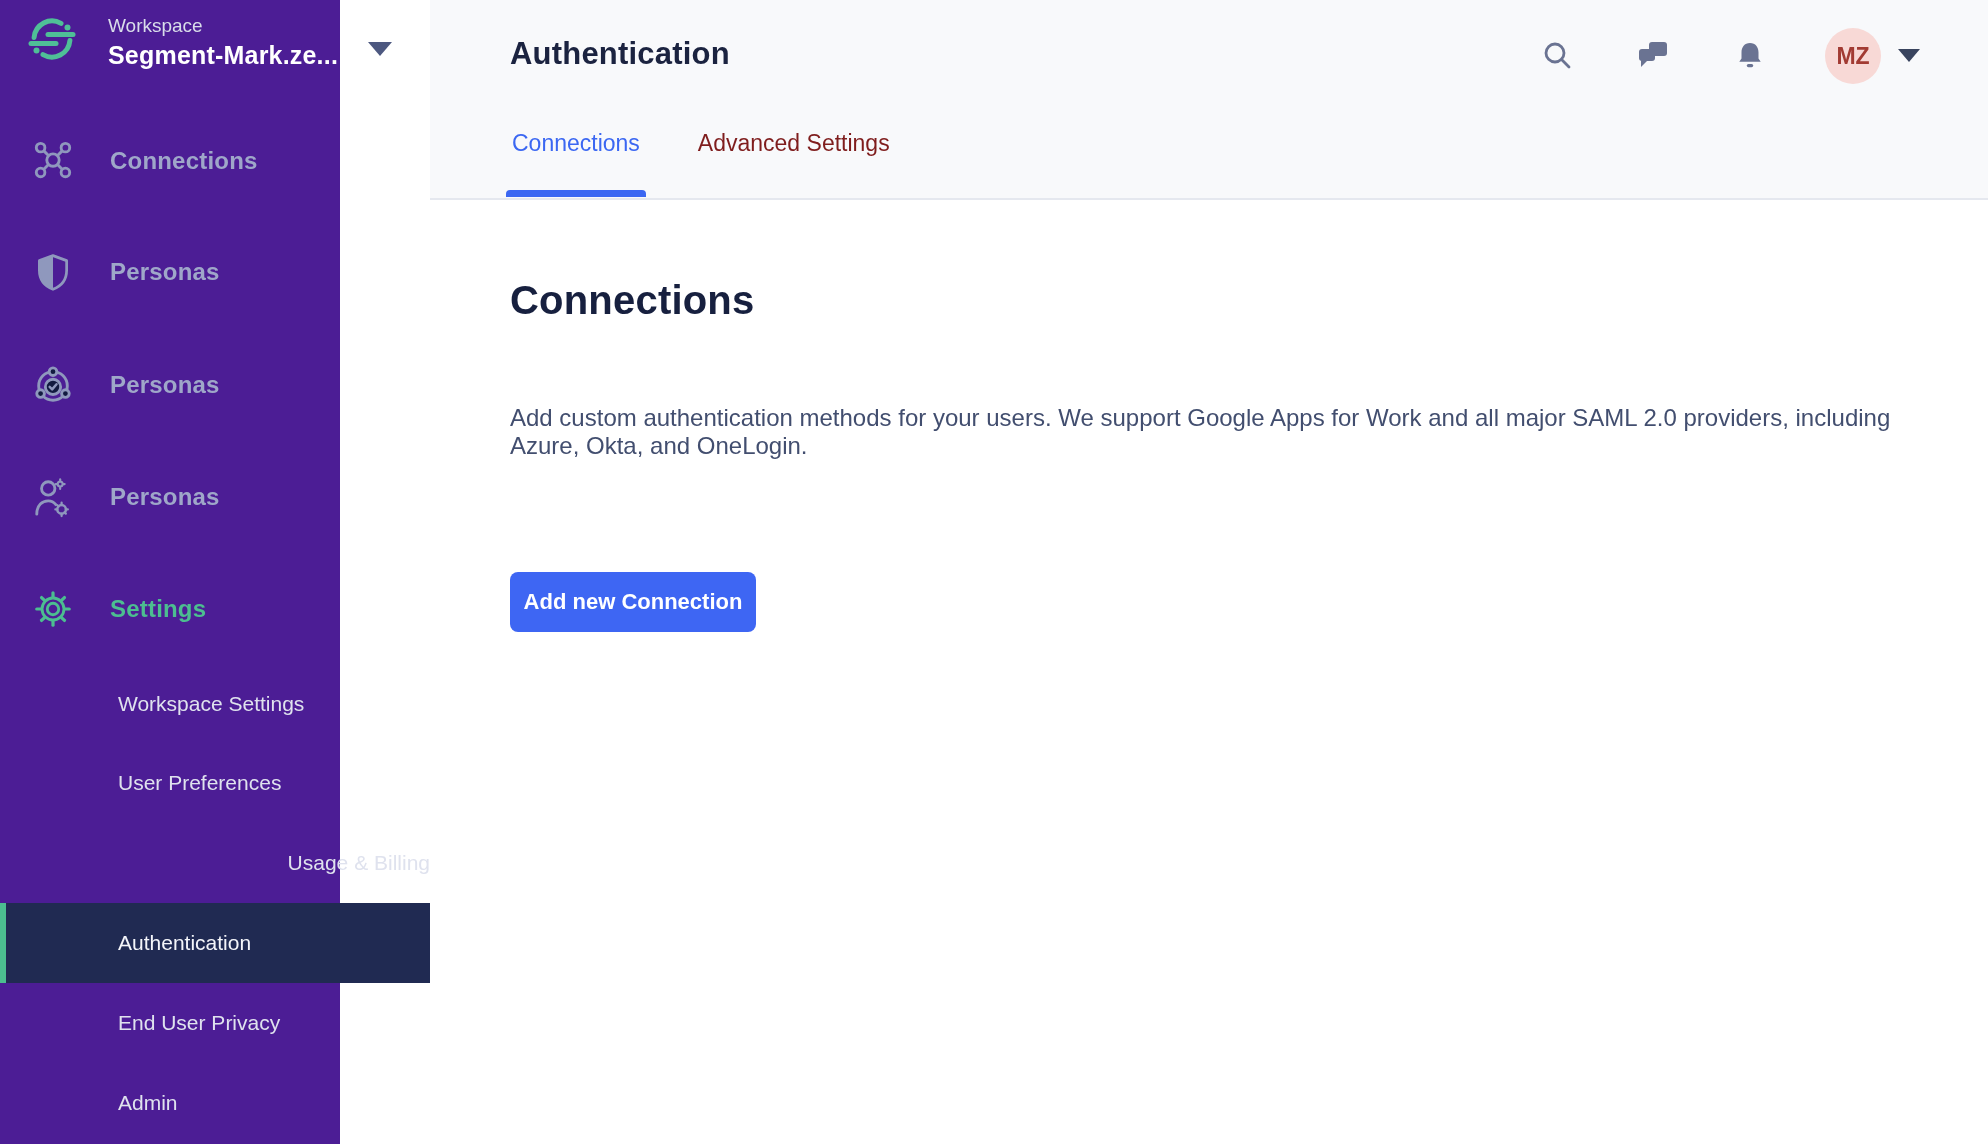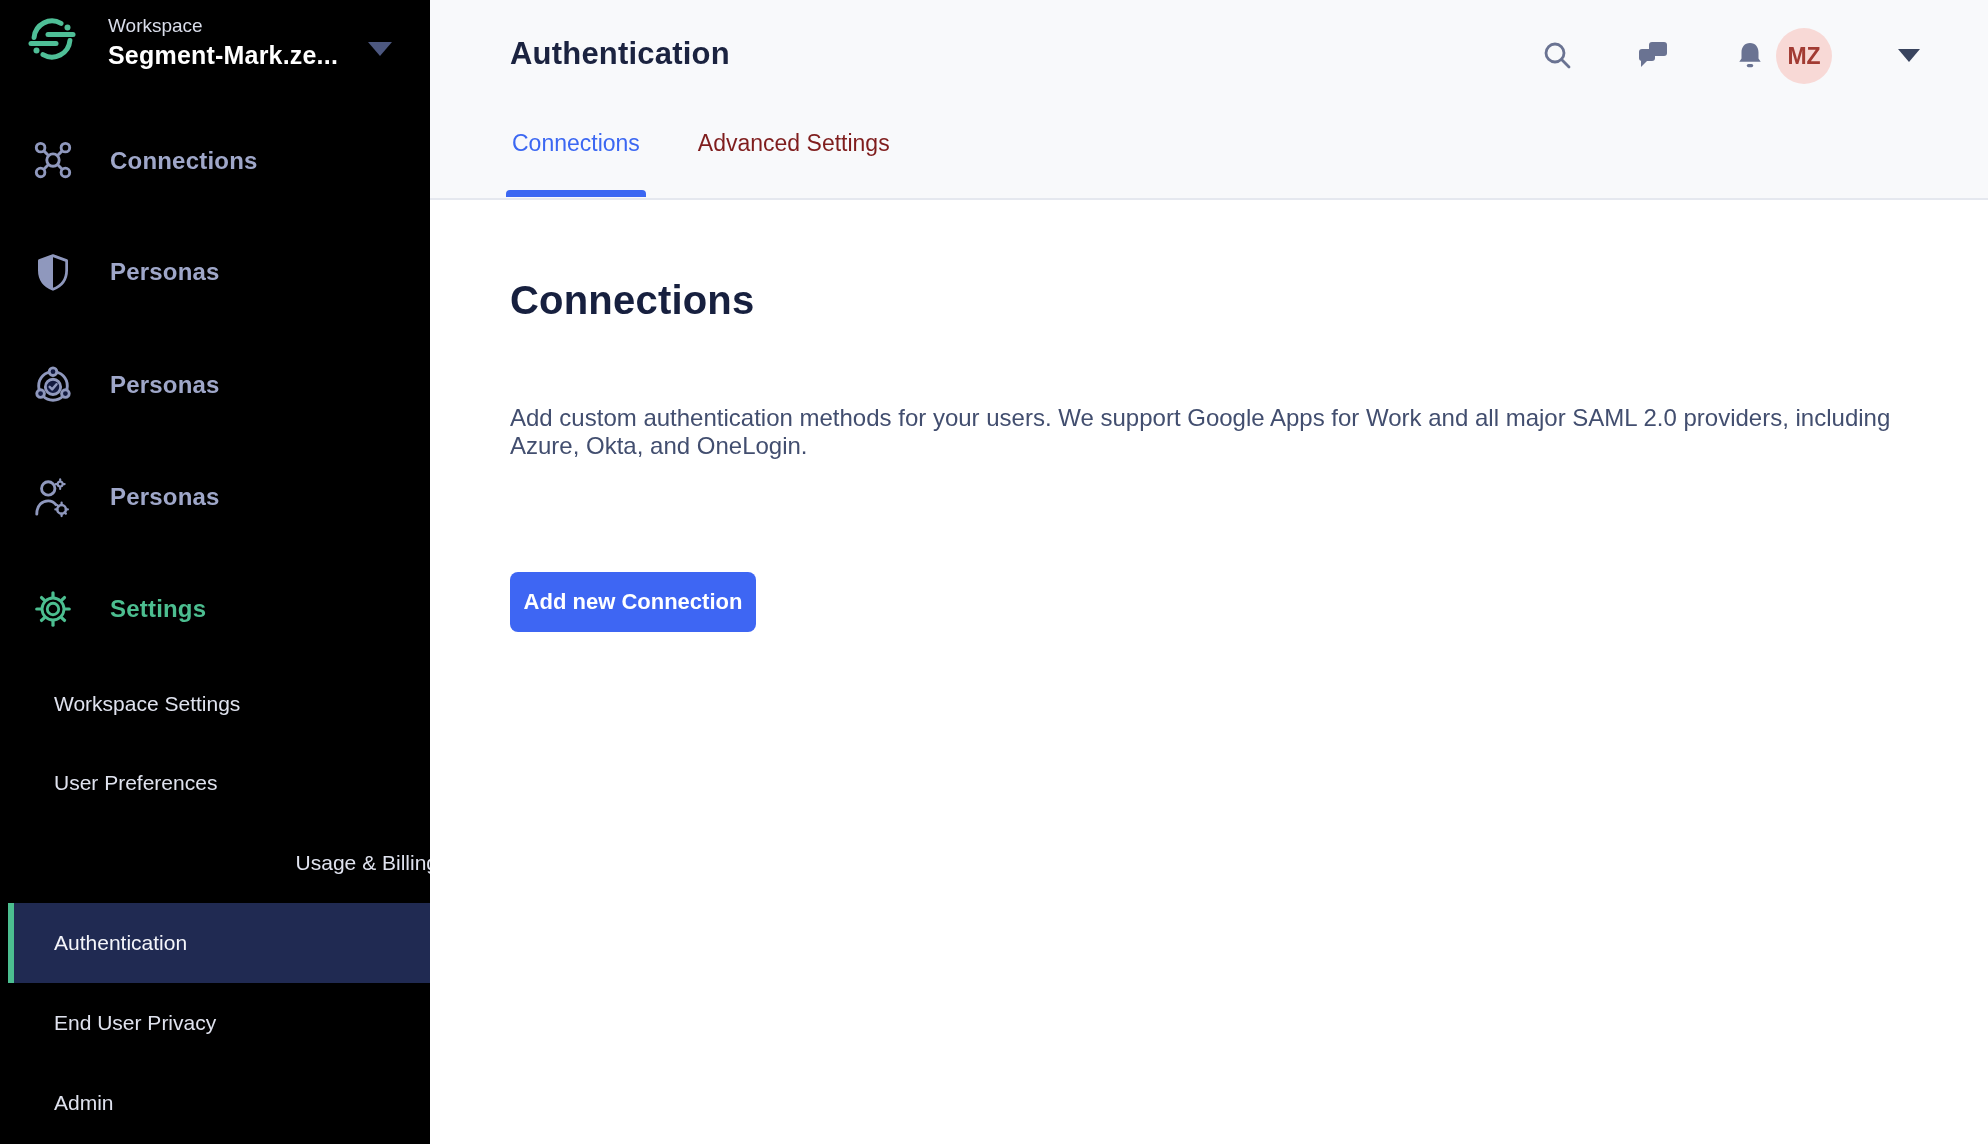--- a/index.html
+++ b/index.html
@@ -1,55 +1,55 @@
 <!DOCTYPE html>
 <html><head>
 <meta charset="utf-8">
 <style>
   * { margin:0; padding:0; box-sizing:border-box; }
   html,body { width:1988px; height:1144px; overflow:hidden; }
   body { font-family:"Liberation Sans", sans-serif; background:#ffffff; }
   #app { position:relative; width:1988px; height:1144px; background:#ffffff; overflow:hidden; }
 
   
-  .sidebar { position:absolute; left:0; top:0; width:430px; height:1144px; background:#000000; }
+  .sidebar { position:absolute; left:0; top:0; width:340px; height:1144px; background:#4c1d95; }
 
   .workspace-switcher { position:absolute; left:0; top:0; width:430px; height:96px; cursor:pointer; }
   .ws-logo { position:absolute; left:28px; top:15px; width:48px; height:48px; }
   .ws-texts { position:absolute; left:108px; top:13px; }
   .ws-label { font-size:19px; color:#D9DDEA; line-height:26px; }
   .ws-name  { font-size:25px; font-weight:700; color:#FFFFFF; line-height:32px; letter-spacing:.2px; }
   .ws-caret { position:absolute; left:368px; top:42px; width:0; height:0;
               border-left:12px solid transparent; border-right:12px solid transparent;
               border-top:14px solid #4D5880; }
 
   .nav-item { position:absolute; left:0; width:430px; height:62px; display:flex; align-items:center; cursor:pointer; }
   .nav-icon { position:absolute; left:31px; width:44px; height:44px; display:flex; align-items:center; justify-content:center; }
   .nav-label { position:absolute; left:110px; font-size:24px; font-weight:600; color:#9FA7C9; letter-spacing:.2px; }
   .nav-item.active .nav-label { color:#4CBE90; }
 
-  .subnav-item { position:absolute; left:8px; width:430px; height:80px; display:flex; align-items:center;
-                 padding-left:46px; font-size:21px; color:#DFE2EE; cursor:pointer; }
+  .subnav-item { position:absolute; left:0; width:430px; height:80px; display:flex; align-items:center;
+                 padding-left:118px; font-size:21px; color:#DFE2EE; cursor:pointer; }
   .subnav-item.selected { background:#202A52; color:#F4F5FA; }
   .selected-bar { position:absolute; left:0; top:0; width:6px; height:100%; background:#4CBE90; }
 
   
   .main { position:absolute; left:430px; top:0; width:1558px; height:1144px; background:#FFFFFF; }
 
   .topbar { position:absolute; left:0; top:0; width:1558px; height:200px; background:#F8F9FB; border-bottom:2px solid #E5E8EF; }
   .page-title { position:absolute; left:80px; top:36px; font-size:31px; font-weight:700; color:#1B2340; letter-spacing:.2px; }
 
   .tabs { position:absolute; left:76px; top:130px; display:flex; gap:46px; }
   .tab { position:relative; padding:0 6px; font-size:23px; color:#7f1d1d; cursor:pointer; }
   .tab.active { color:#3B67F2; font-weight:500; }
   .tab.active::after { content:''; position:absolute; left:0; right:0; top:60px; height:7px;
                        background:#3B67F2; border-radius:4px 4px 0 0; }
 
   .icon-btn { position:absolute; top:38px; width:36px; height:36px; display:flex; align-items:center; justify-content:center; cursor:pointer; }
-  .avatar { position:absolute; left:1346px; top:28px; width:56px; height:56px; border-radius:50%;
+  .avatar { position:absolute; left:1395px; top:28px; width:56px; height:56px; border-radius:50%;
             background:#F8D9D6; display:flex; align-items:center; justify-content:center;
             font-size:23px; font-weight:600; color:#A23B33; cursor:pointer; }
   .avatar-caret { position:absolute; left:1468px; top:49px; width:0; height:0;
                   border-left:11px solid transparent; border-right:11px solid transparent;
                   border-top:13px solid #39445E; cursor:pointer; }
 
   .content-heading { position:absolute; left:80px; top:278px; font-size:40px; font-weight:700; color:#17203F; letter-spacing:.2px; }
   .content-desc { position:absolute; left:80px; top:404px; width:1420px; font-size:24px; line-height:28px; color:#424E6F; }
   .add-btn { position:absolute; left:80px; top:572px; width:246px; height:60px; border:none; border-radius:8px;
              background:#3E66F3; color:#FFFFFF; font-family:"Liberation Sans",sans-serif;

